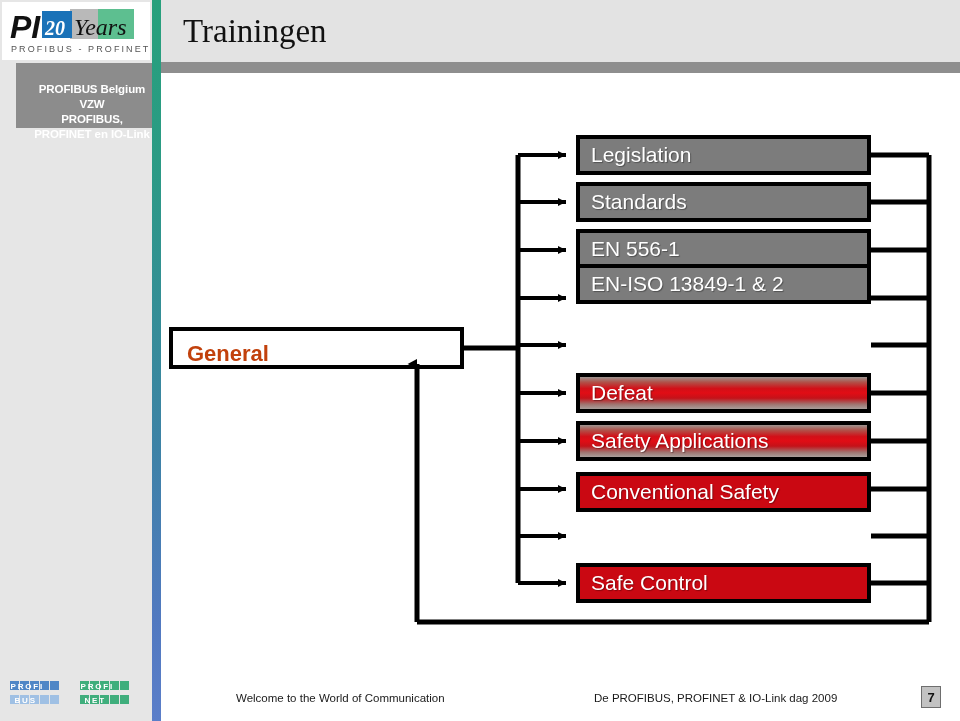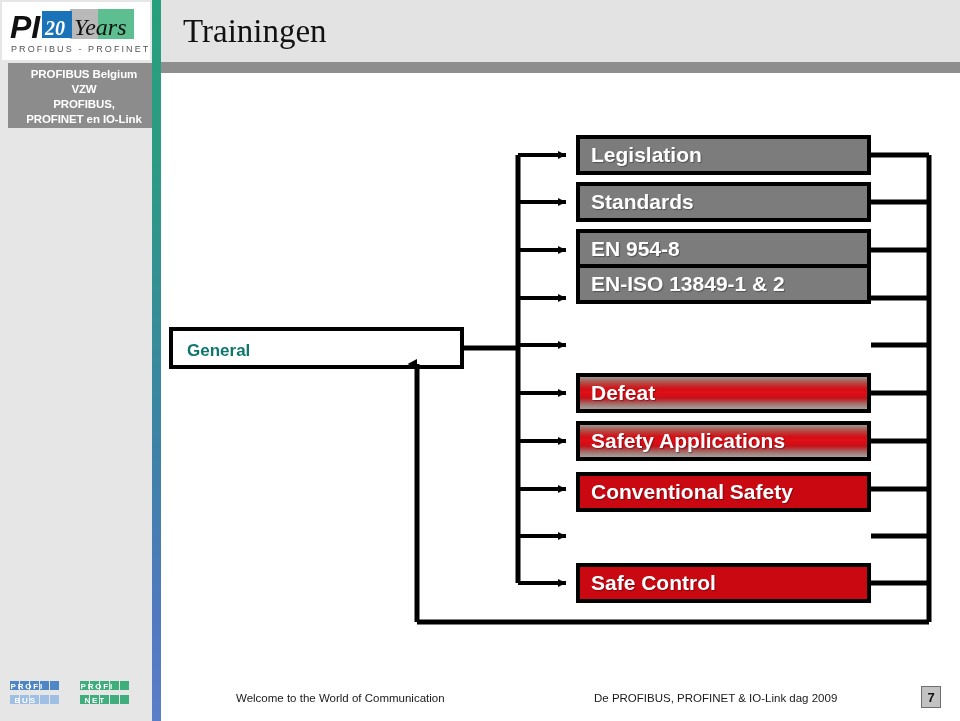--- a/index.html
+++ b/index.html
@@ -29,29 +29,29 @@
     position: absolute;
     left: 2px; top: 2px;
     width: 148px; height: 58px;
     background: #ffffff;
     overflow: hidden;
   }
   .logo-svg { display: block; }
 
   .org-block {
     position: absolute;
-    left: 8px; top: 63px;
+    left: 16px; top: 63px;
     width: 152px; height: 65px;
     background: #8c8c8c;
     color: #ffffff;
     font-size: 11.5px;
     font-weight: bold;
     line-height: 15px;
     text-align: center;
-    padding-top: 4px;
+    padding-top: 19px;
     box-sizing: border-box;
     letter-spacing: -0.1px;
   }
   .org-block div { white-space: nowrap; }
 
   .stripe {
     position: absolute;
     left: 152px; top: 0;
     width: 9px; height: 721px;
     background: linear-gradient(to bottom, #27a07c 0%, #2b9b84 22%, #3d82a6 62%, #5179c0 86%, #5b7ec9 100%);
@@ -134,35 +134,35 @@
     position: absolute;
     left: 169px; top: 327px;
     width: 295px; height: 42px;
     background: #ffffff;
     border: 4px solid #000000;
     box-sizing: border-box;
   }
   .gen-label {
     position: absolute;
     left: 14px; top: 10px;
-    font-size: 17px;
+    font-size: 22px;
     font-weight: bold;
-    color: #0f766e;
+    color: #c2410c;
   }
 
   .topic {
     position: absolute;
     left: 576px;
     width: 295px;
     height: 40px;
     border: 4px solid #000000;
     box-sizing: border-box;
     color: #ffffff;
     font-size: 21px;
-    font-weight: bold;
+    font-weight: normal;
     line-height: 32px;
     padding-left: 11px;
     white-space: nowrap;
     overflow: hidden;
     text-shadow: 1px 1px 1px rgba(0,0,0,.35);
   }
   .fill-gray     { background: #7c7c7c; }
   .fill-red      { background: #ca0812; }
   .fill-gradient {
     background: linear-gradient(to bottom,
@@ -203,21 +203,21 @@
   <div class="title-text">Trainingen</div>
   <div class="title-underbar"></div>
   <div class="content-area"></div>
 
   <div class="gen-box">
     <span class="gen-label">General</span>
   </div>
 
   <div class="topic fill-gray" style="top:135px">Legislation</div>
   <div class="topic fill-gray" style="top:182px">Standards</div>
-  <div class="topic fill-gray" style="top:229px">EN 954-8</div>
+  <div class="topic fill-gray" style="top:229px">EN 556-1</div>
   <div class="topic fill-gray" style="top:264px">EN-ISO 13849-1 &amp; 2</div>
   <div class="topic fill-gradient" style="top:373px">Defeat</div>
   <div class="topic fill-gradient" style="top:421px">Safety Applications</div>
   <div class="topic fill-red" style="top:472px">Conventional Safety</div>
   <div class="topic fill-red" style="top:563px">Safe Control</div>
 
   <svg class="diagram">
     <defs>
       <marker id="arrowR" markerWidth="9" markerHeight="9" refX="8.4" refY="4.5" orient="auto" markerUnits="userSpaceOnUse">
         <path d="M0,0.4 L8.4,4.5 L0,8.6 z" fill="#000000"></path>

